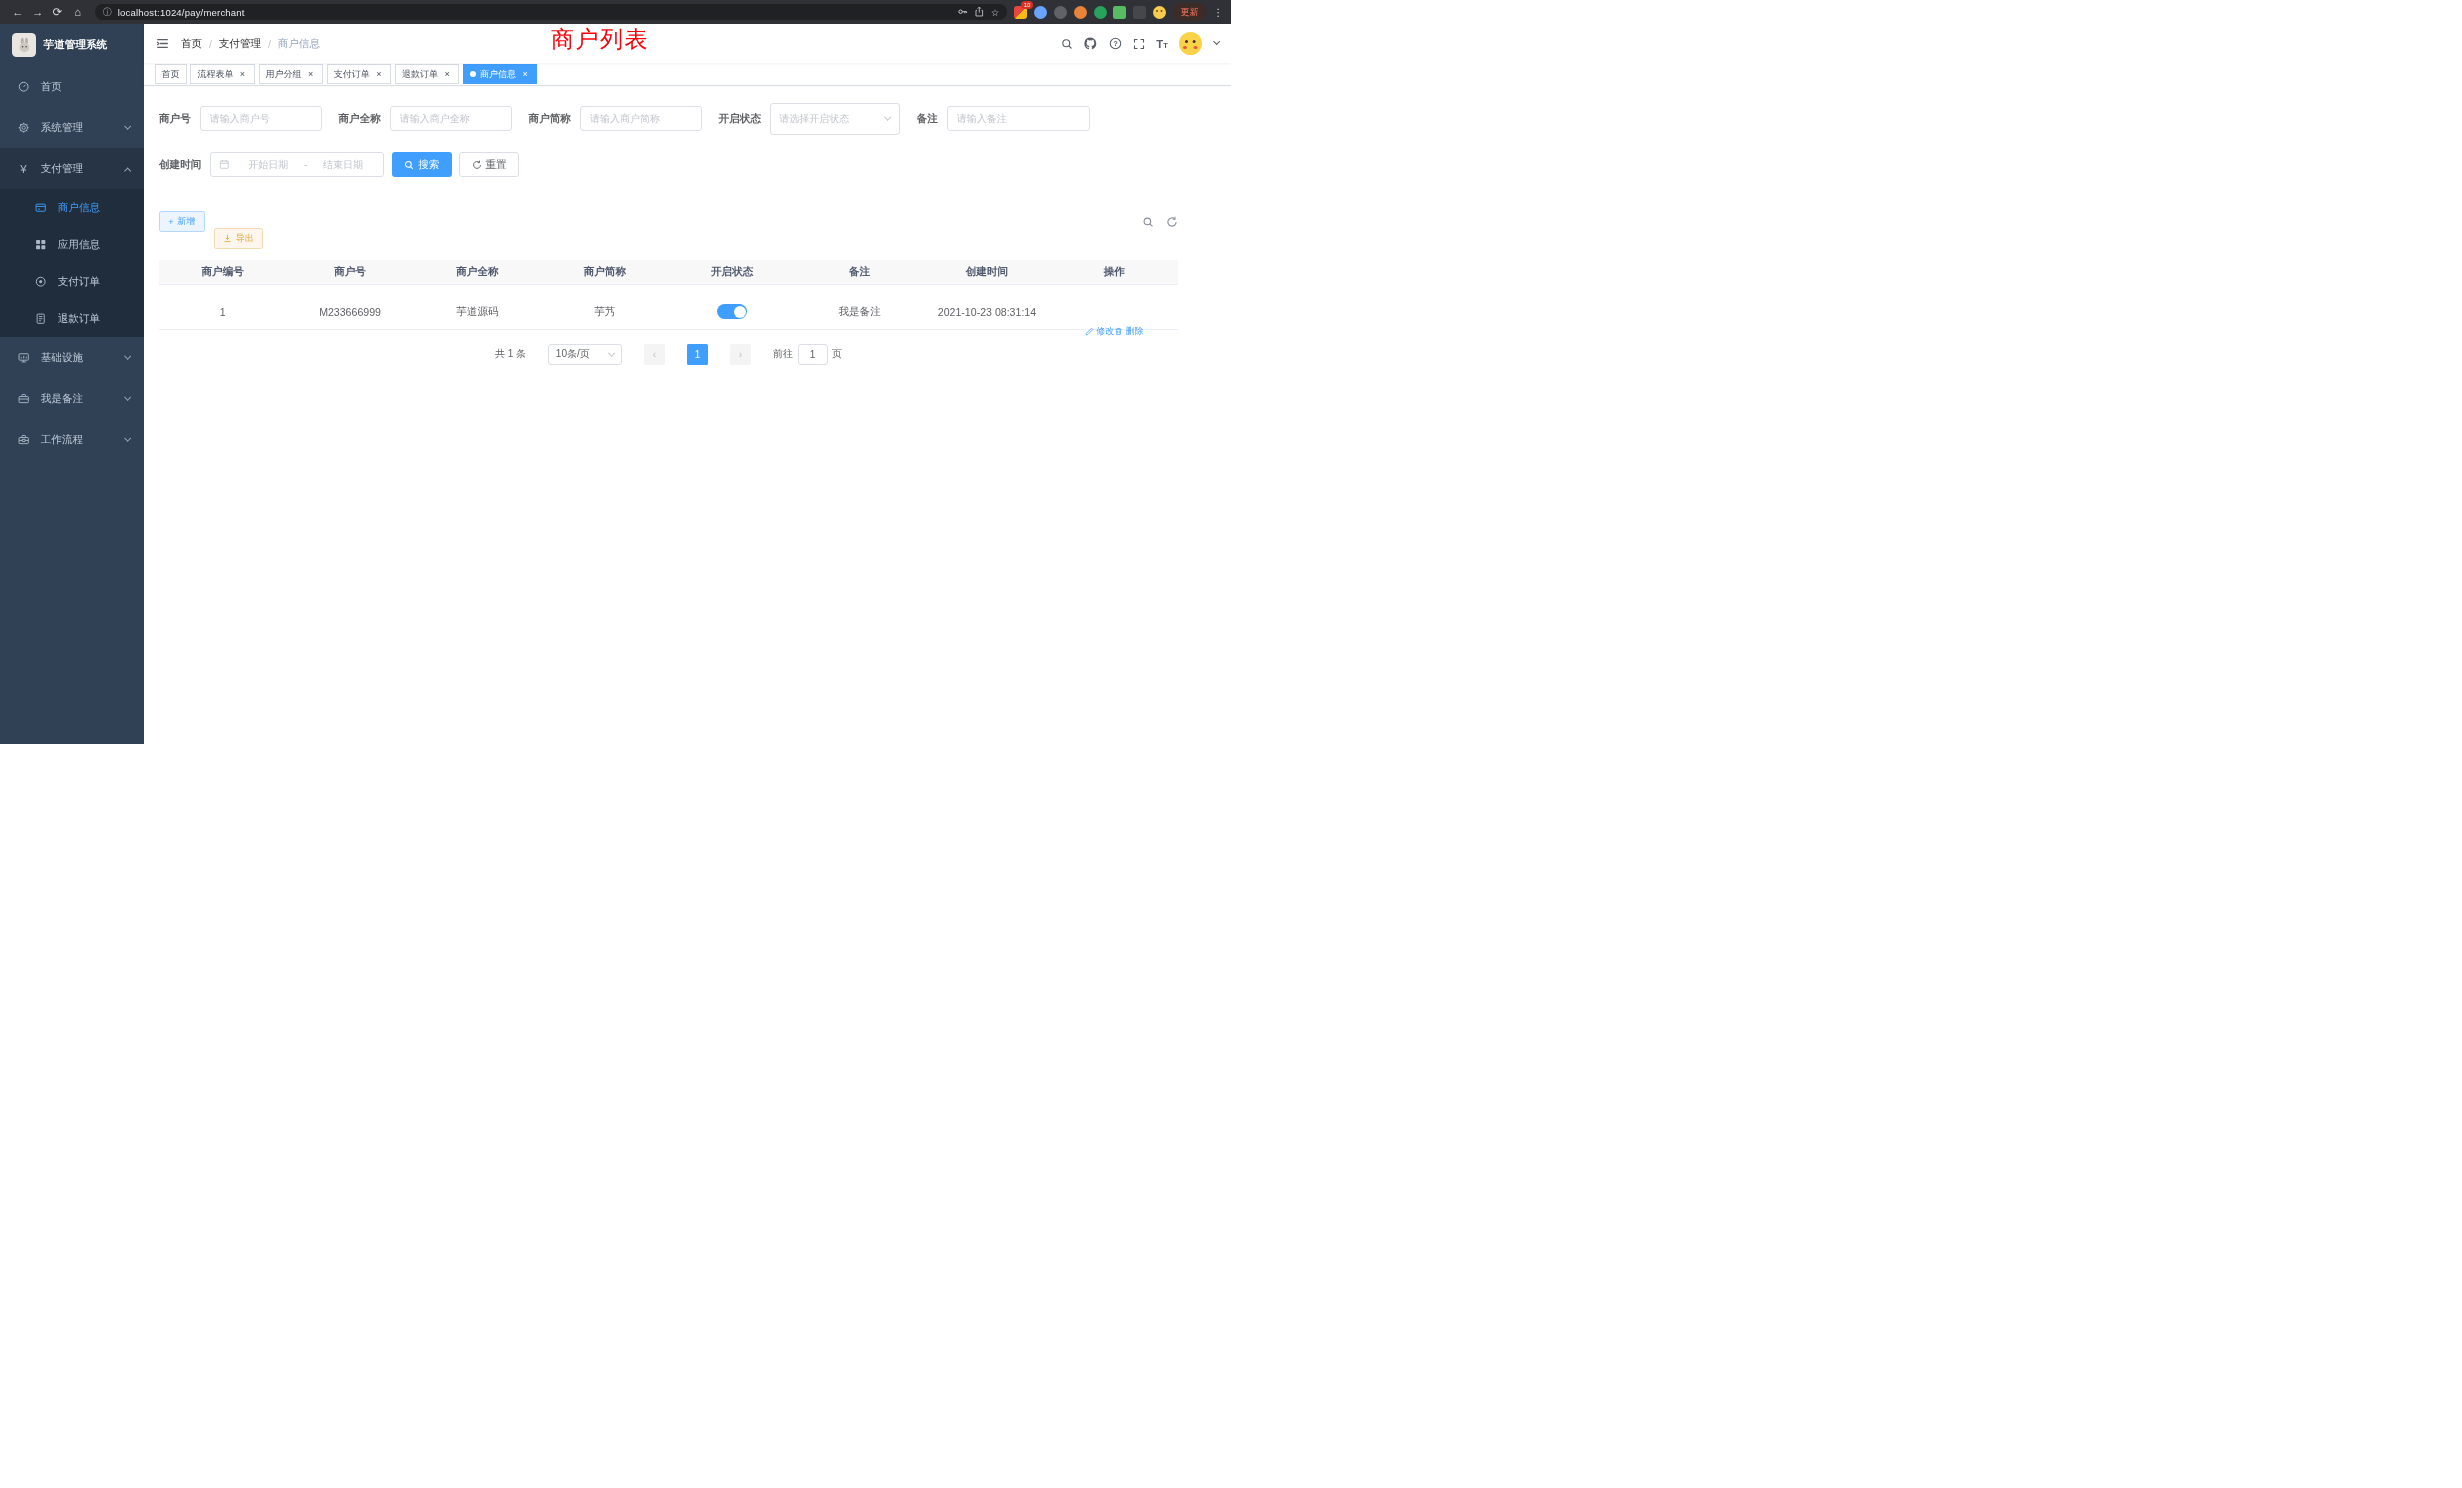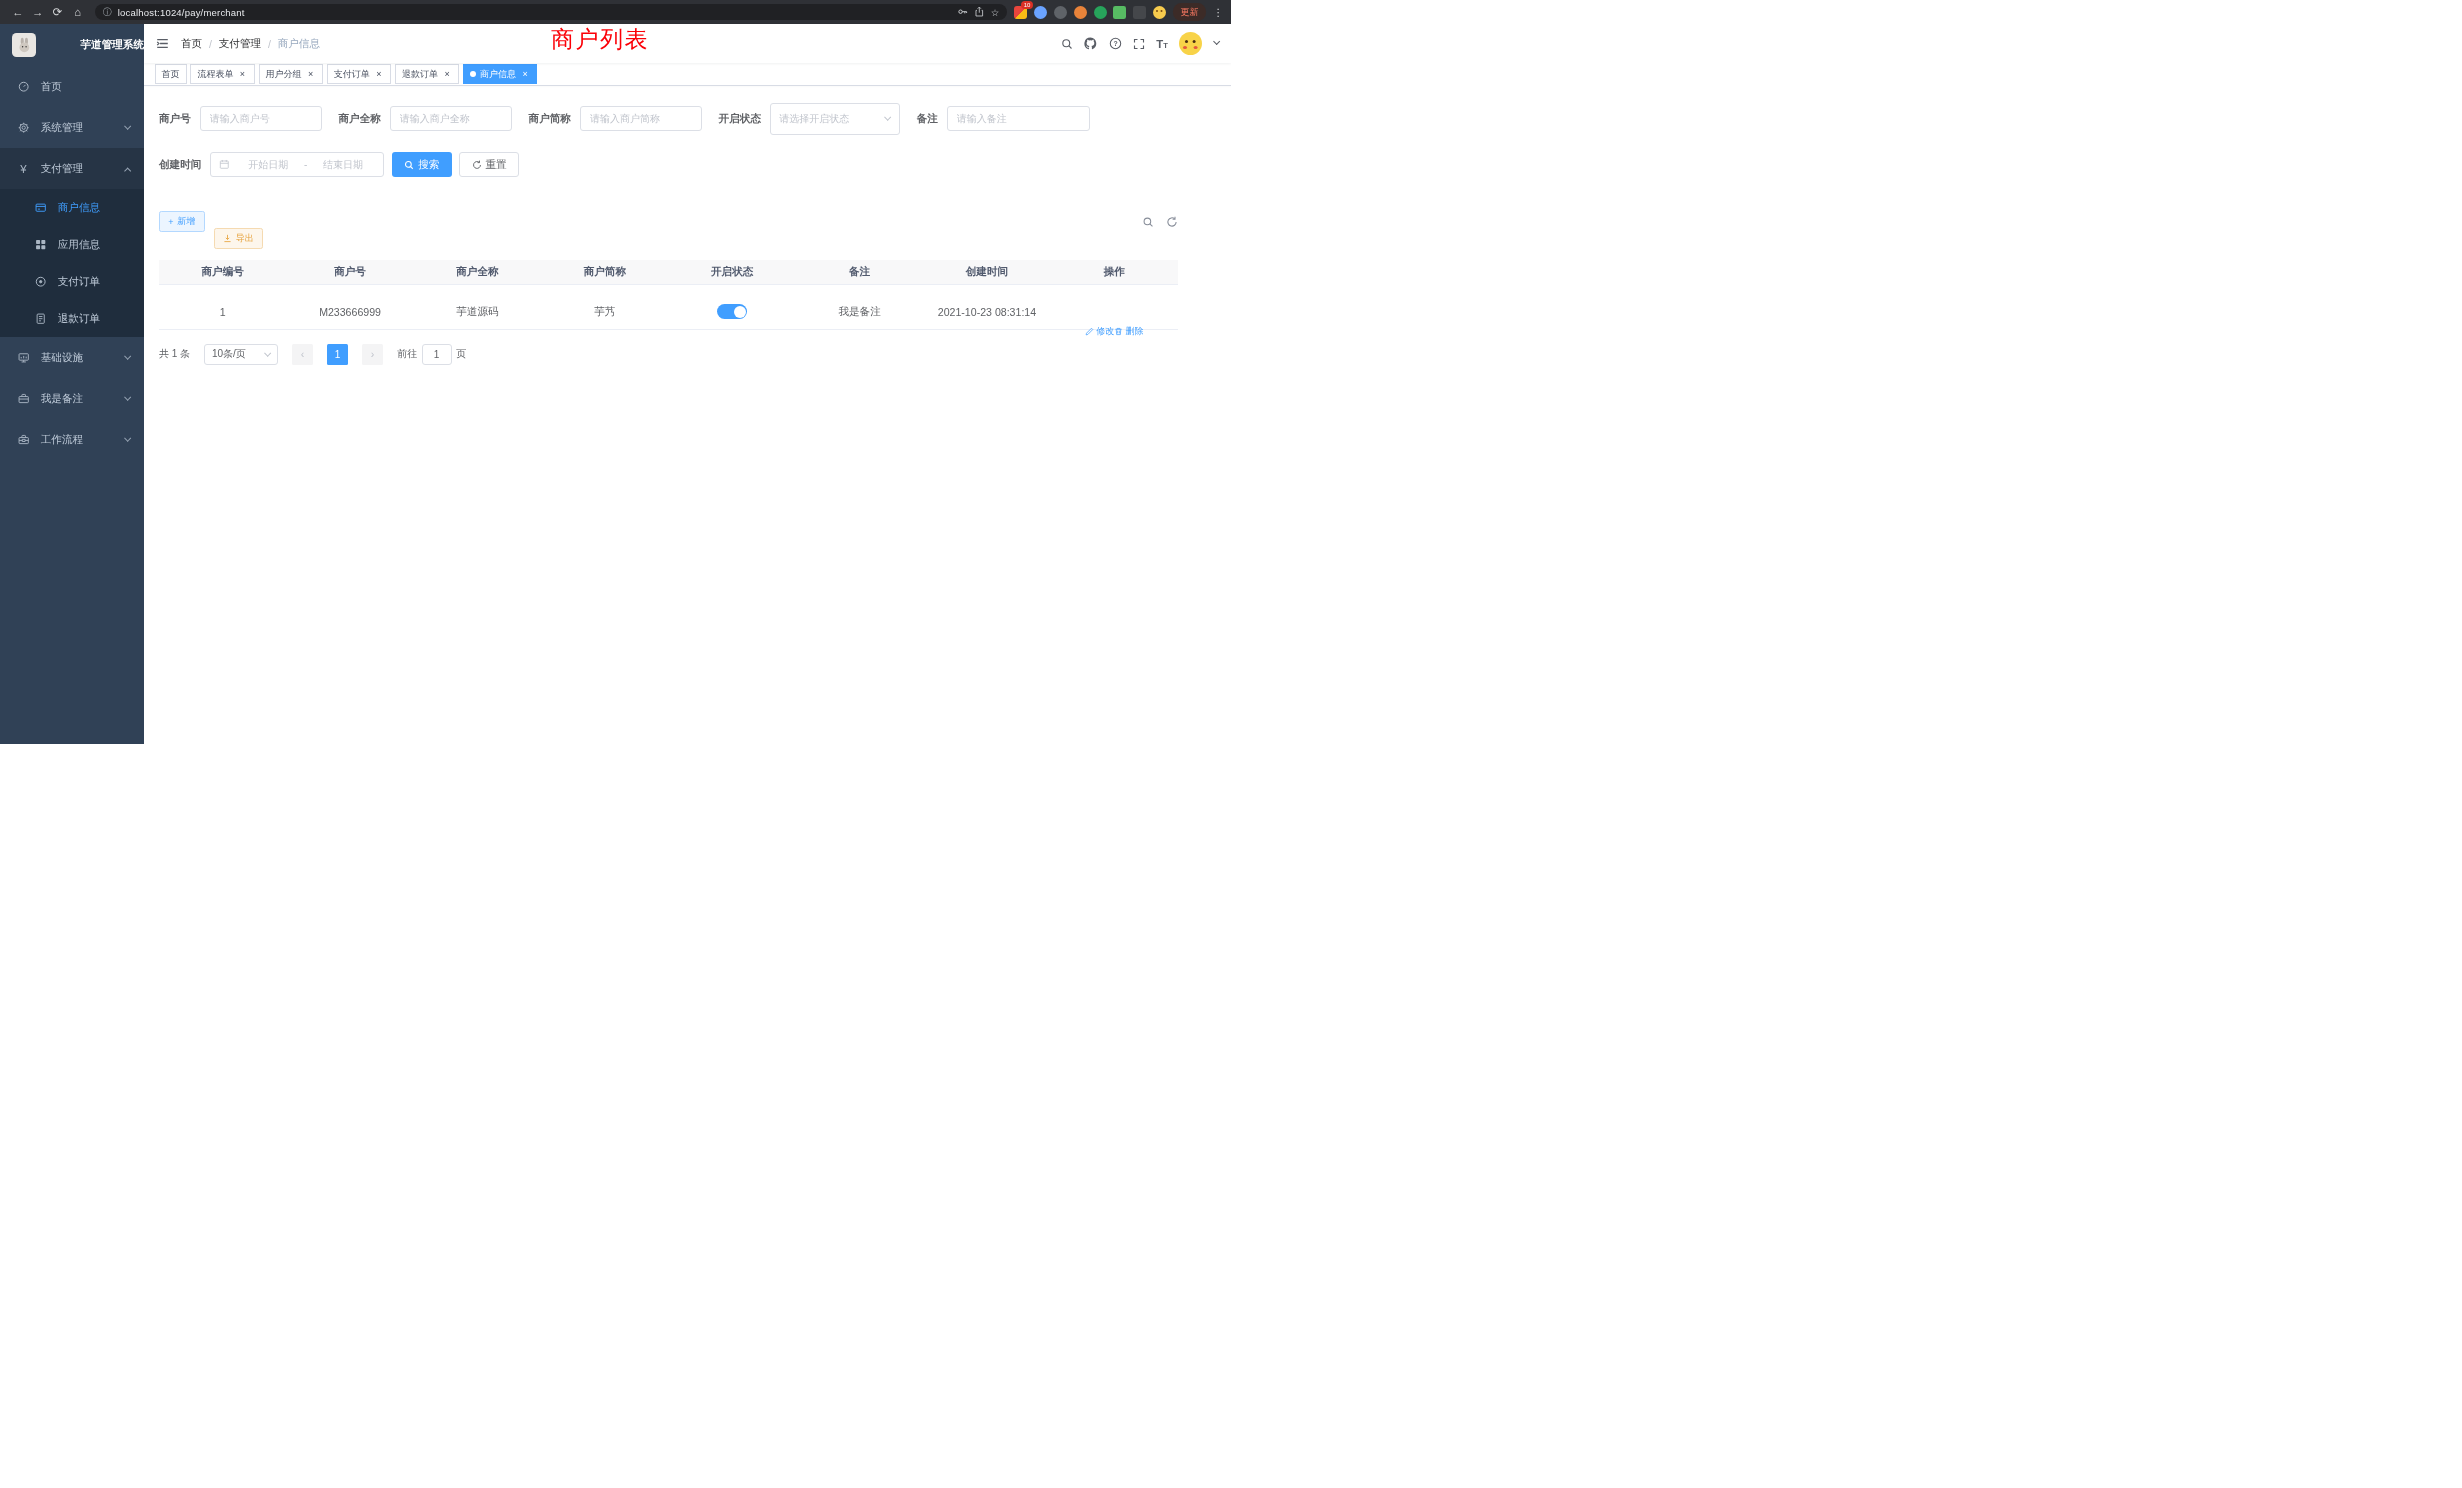--- a/index.html
+++ b/index.html
@@ -32,21 +32,21 @@
     border-radius:50%; background:#7a4b12; box-shadow:4.5px 0 0 #7a4b12; }
   .update-pill { color:#ff7b63; background:#3c2b27; font-size:9px; padding:2.3px 7.6px;
     border-radius:8.3px; cursor:pointer; white-space:nowrap; }
   .more-dots { color:#d4d6d8; font-size:10.6px; width:10.6px; text-align:center; cursor:pointer; }
 
   
   .app { display:flex; height:720px; }
 
   
   .sidebar { width:144px; background:#304156; color:#bfcbd9; flex:0 0 auto; overflow:hidden; }
-  .logo-row { height:42px; display:flex; align-items:center; gap:7.6px; padding-left:12px; cursor:pointer;justify-content:space-between; }
+  .logo-row { height:42px; display:flex; align-items:center; gap:7.6px; padding-left:12px; cursor:pointer; }
   .logo-img { width:24px; height:24px; border-radius:4.5px; background:#e9e6e2; display:flex;
     align-items:center; justify-content:center; }
   .logo-title { color:#fff; font-size:10.6px; font-weight:700; }
   .menu-item { height:41px; display:flex; align-items:center; padding:0 13.6px 0 15px;
     font-size:10.6px; cursor:pointer; }
   .mi-icon { width:16.7px; margin-right:9px; text-align:center; color:#aab6c4; font-size:11.4px;
     display:flex; justify-content:center; }
   .mi-label { flex:1; white-space:nowrap; }
   .chev { width:5.3px; height:5.3px; border-right:1.1px solid #97a4b4; border-bottom:1.1px solid #97a4b4;
     transform:rotate(45deg) translate(-0.8px,-0.8px); flex:0 0 auto; }
@@ -137,22 +137,22 @@
   .trow > * { text-align:center; }
   .switch { width:30px; height:15px; border-radius:7.6px; background:#409eff; position:relative;
     display:inline-block; cursor:pointer; vertical-align:middle; }
   .switch::after { content:""; position:absolute; right:1.5px; top:1.5px; width:12px; height:12px;
     border-radius:50%; background:#fff; }
   .actions { display:flex; align-items:flex-end; justify-content:center; gap:0;margin-top:40px; }
   .link { color:#409eff; font-size:9px; display:inline-flex; align-items:center; gap:2.3px;
     cursor:pointer; text-decoration:none; }
   .link svg { display:block; }
 
-  .pagination { display:flex; align-items:center; justify-content:flex-start; margin-top:13.6px;
-    font-size:10px; color:#606266; gap:14px; }
+  .pagination { display:flex; align-items:center; justify-content:center; margin-top:13.6px;
+    font-size:10px; color:#606266; gap:22px; }
   .pg-total { white-space:nowrap; }
   .page-size-select { width:74px; height:21px; border:0.8px solid #dcdfe6; border-radius:3px;
     display:flex; align-items:center; justify-content:space-between; padding:0 6.8px;
     font-size:10px; color:#606266; cursor:pointer; background:#fff; }
   .pg-btn { min-width:21px; height:21px; border:none; background:#f4f4f5; border-radius:1.5px;
     font-size:10.6px; color:#c0c4cc; cursor:pointer; font-family:inherit; }
   .pg-btn.page { color:#606266; font-size:10px; }
   .pg-btn.page.active { background:#409eff; color:#fff; cursor:default; }
   .jump { display:flex; align-items:center; gap:4.5px; white-space:nowrap; }
   .jump input { width:30px; height:21px; border:0.8px solid #dcdfe6; border-radius:3px;

